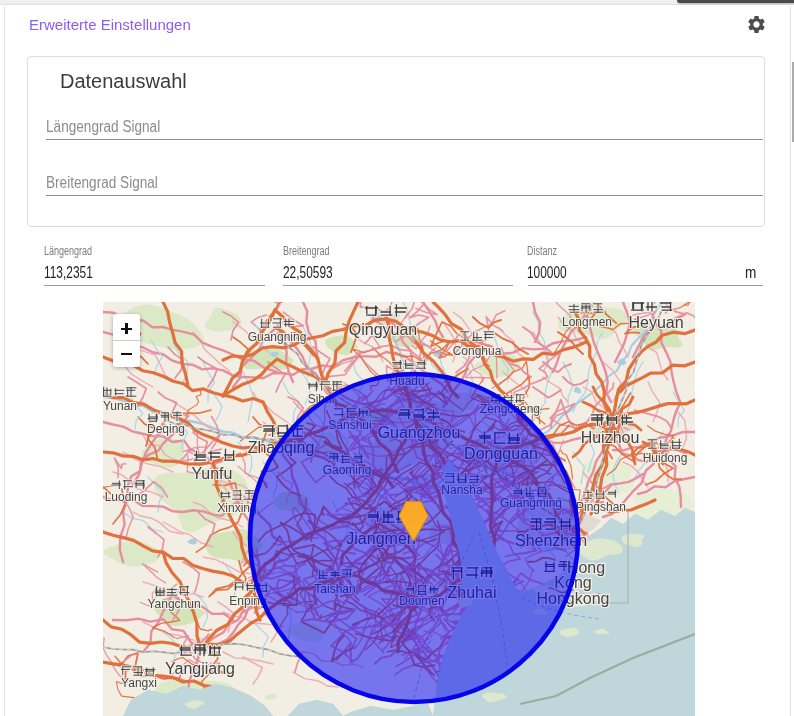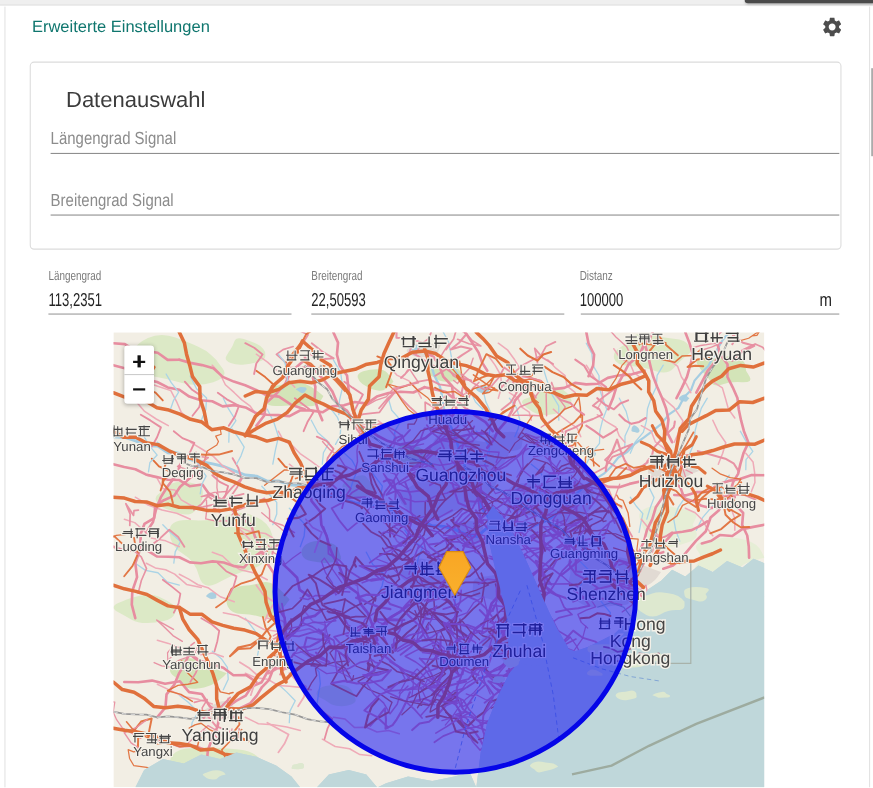--- a/index.html
+++ b/index.html
@@ -2,26 +2,26 @@
 <html><head><meta charset="utf-8"><style>
 *{margin:0;padding:0;box-sizing:border-box}
 body{width:794px;height:716px;position:relative;font-family:"Liberation Sans",sans-serif;background:#fff;overflow:hidden}
 .abs{position:absolute}
 </style></head><body>
 <div class="abs" style="left:0;top:0;width:794px;height:5px;background:#efefef;border-bottom:1px solid #e2e2e2"></div>
 <div class="abs" style="left:677px;top:0;width:117px;height:3px;background:#4a4a4a;border-radius:0 0 0 3px;box-shadow:0 1px 2px rgba(0,0,0,0.25)"></div>
 <div class="abs" style="left:4px;top:6px;width:1px;height:710px;background:#e3e3e3"></div>
 <div class="abs" style="left:790px;top:6px;width:1px;height:710px;background:#e3e3e3"></div>
 <div class="abs" style="left:792px;top:62px;width:2px;height:80px;background:#ababab"></div>
-<div class="abs" style="left:29px;top:16px;font-size:15px;color:#0f766e">Erweiterte Einstellungen</div>
+<div class="abs" style="left:29px;top:16px;font-size:15px;color:#8b5cf6">Erweiterte Einstellungen</div>
 <svg class="abs" style="left:746px;top:14px" width="21" height="21" viewBox="0 0 24 24" fill="#4d4d4d">
     <path d="M19.14,12.94c0.04-0.3,0.06-0.61,0.06-0.94c0-0.32-0.02-0.64-0.07-0.94l2.03-1.58c0.18-0.14,0.23-0.41,0.12-0.61 l-1.92-3.32c-0.12-0.22-0.37-0.29-0.59-0.22l-2.39,0.96c-0.5-0.38-1.03-0.7-1.62-0.94L14.4,2.81c-0.04-0.24-0.24-0.41-0.48-0.41 h-3.84c-0.24,0-0.43,0.17-0.47,0.41L9.25,5.35C8.66,5.59,8.12,5.92,7.63,6.29L5.24,5.33c-0.22-0.08-0.47,0-0.59,0.22L2.74,8.87 C2.62,9.08,2.66,9.34,2.86,9.48l2.03,1.58C4.84,11.36,4.8,11.69,4.8,12s0.02,0.64,0.07,0.94l-2.03,1.58 c-0.18,0.14-0.23,0.41-0.12,0.61l1.92,3.32c0.12,0.22,0.37,0.29,0.59,0.22l2.39-0.96c0.5,0.38,1.03,0.7,1.62,0.94l0.36,2.54 c0.05,0.24,0.24,0.41,0.48,0.41h3.84c0.24,0,0.44-0.17,0.47-0.41l0.36-2.54c0.59-0.24,1.13-0.56,1.62-0.94l2.39,0.96 c0.22,0.08,0.47,0,0.59-0.22l1.92-3.32c0.12-0.22,0.07-0.47-0.12-0.61L19.14,12.94z M12,15.6c-1.98,0-3.6-1.62-3.6-3.6 s1.62-3.6,3.6-3.6s3.6,1.62,3.6,3.6S13.98,15.6,12,15.6z"></path>
   </svg>
 <div class="abs" style="left:27px;top:56px;width:738px;height:171px;border:1px solid #dcdcdc;border-radius:4px;background:#fff"></div>
-<div class="abs" style="left:60px;top:80px;font-size:20px;color:#3c3c3c">Datenauswahl</div>
+<div class="abs" style="left:60px;top:70px;font-size:20px;color:#3c3c3c">Datenauswahl</div>
 <div class="abs" style="left:46px;top:118px;font-size:16px;color:#8c8c8c;transform:scaleX(0.85);transform-origin:0 0">Längengrad Signal</div>
 <div class="abs" style="left:46px;top:139px;width:717px;height:1px;background:#8f8f8f"></div>
 <div class="abs" style="left:46px;top:174px;font-size:16px;color:#8c8c8c;transform:scaleX(0.85);transform-origin:0 0">Breitengrad Signal</div>
 <div class="abs" style="left:46px;top:195px;width:717px;height:1px;background:#8f8f8f"></div>
 <div class="abs" style="left:44px;top:244px;font-size:12px;color:#7b7b7b;transform:scaleX(0.75);transform-origin:0 0">Längengrad</div>
 <div class="abs" style="left:44px;top:262.5px;font-size:17px;color:#242424;transform:scaleX(0.70);transform-origin:0 0">113,2351</div>
 <div class="abs" style="left:44px;top:284.5px;width:221px;height:1px;background:#9b9b9b"></div>
 <div class="abs" style="left:283px;top:244px;font-size:12px;color:#7b7b7b;transform:scaleX(0.75);transform-origin:0 0">Breitengrad</div>
 <div class="abs" style="left:283px;top:262.5px;font-size:17px;color:#242424;transform:scaleX(0.70);transform-origin:0 0">22,50593</div>
 <div class="abs" style="left:283px;top:284.5px;width:230px;height:1px;background:#9b9b9b"></div>

